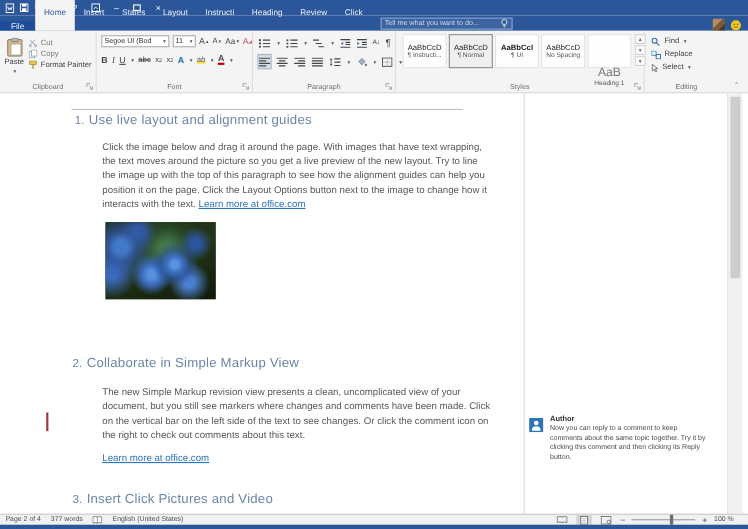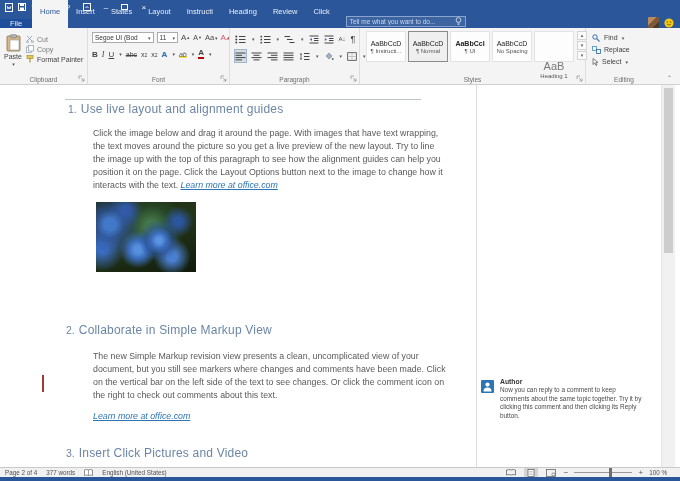--- a/index.html
+++ b/index.html
@@ -88,21 +88,21 @@
   
   .docarea { position:absolute; left:0; top:85px; width:680px; height:382px; background:#fff; overflow:hidden; }
   .page-sep { position:absolute; left:476px; top:0; bottom:0; width:1px; background:#dcdcdc; }
   .scrollbar { position:absolute; right:5px; top:0; bottom:0; width:14px; background:#f1f1f1; border-left:1px solid #e4e4e4; }
   .scroll-thumb { position:absolute; left:2px; top:3px; width:9px; height:165px; background:#cdcdcd; }
   .doc-hr { position:absolute; left:65px; top:14px; width:356px; height:1px; background:#bfc4ca; }
   .dheading { position:absolute; display:flex; align-items:baseline; color:#6b86a5; font-weight:300; }
   .dheading .num { font-size:10.5px; margin-right:4px; }
   .dheading .htxt { font-size:12px; letter-spacing:.2px; white-space:nowrap; }
   .dbody { position:absolute; left:93px; width:354px; font-size:8.8px; line-height:12.9px; color:#595959; }
-  .dlink { color:#2e75b5; text-decoration:underline; cursor:pointer;font-style:italic; }
+  .dlink { color:#2e75b5; text-decoration:underline; cursor:pointer; }
   .doc-image { position:absolute; left:96px; top:117px; width:100px; height:70px; background-color:#15200f;
     background-image:
       radial-gradient(circle at 63% 55%, #5a93e0 0 4%, #3c6ec0 10%, rgba(40,80,160,.55) 18%, transparent 28%),
       radial-gradient(circle at 42% 68%, #5590dd 0 5%, #3b6dbd 12%, transparent 25%),
       radial-gradient(circle at 14% 32%, #4178c8 0 6%, rgba(50,90,170,.75) 14%, transparent 30%),
       radial-gradient(circle at 6% 66%, #3a6cc0 0 5%, transparent 22%),
       radial-gradient(circle at 82% 28%, #2c55a0 0 4%, transparent 16%),
       radial-gradient(circle at 76% 78%, #4a7fd0 0 5%, transparent 20%),
       radial-gradient(circle at 30% 12%, #31589f 0 5%, transparent 18%),
       radial-gradient(circle at 55% 35%, rgba(74,130,84,.85) 0 8%, rgba(44,90,50,.5) 28%, transparent 48%),

